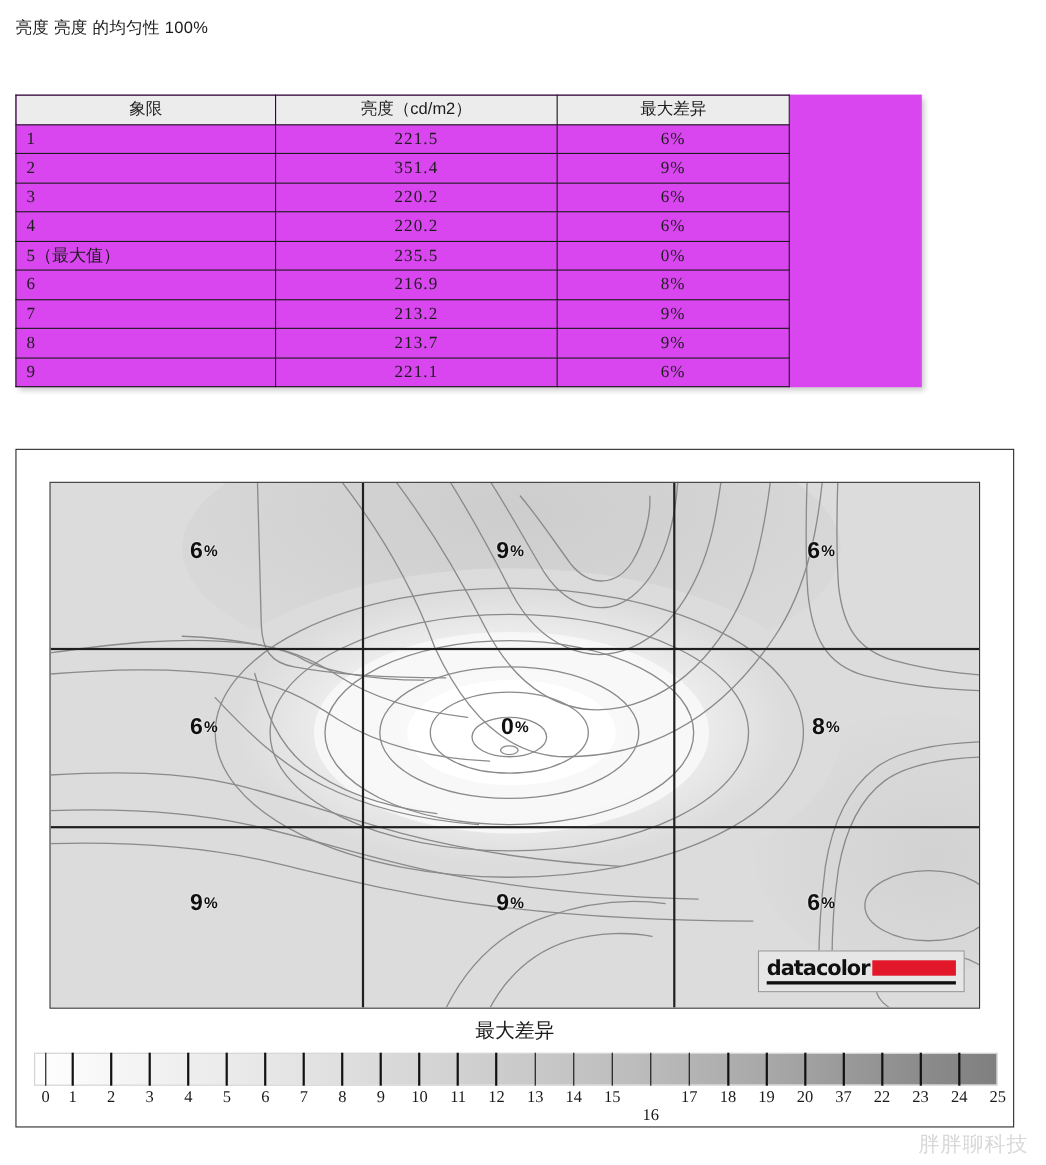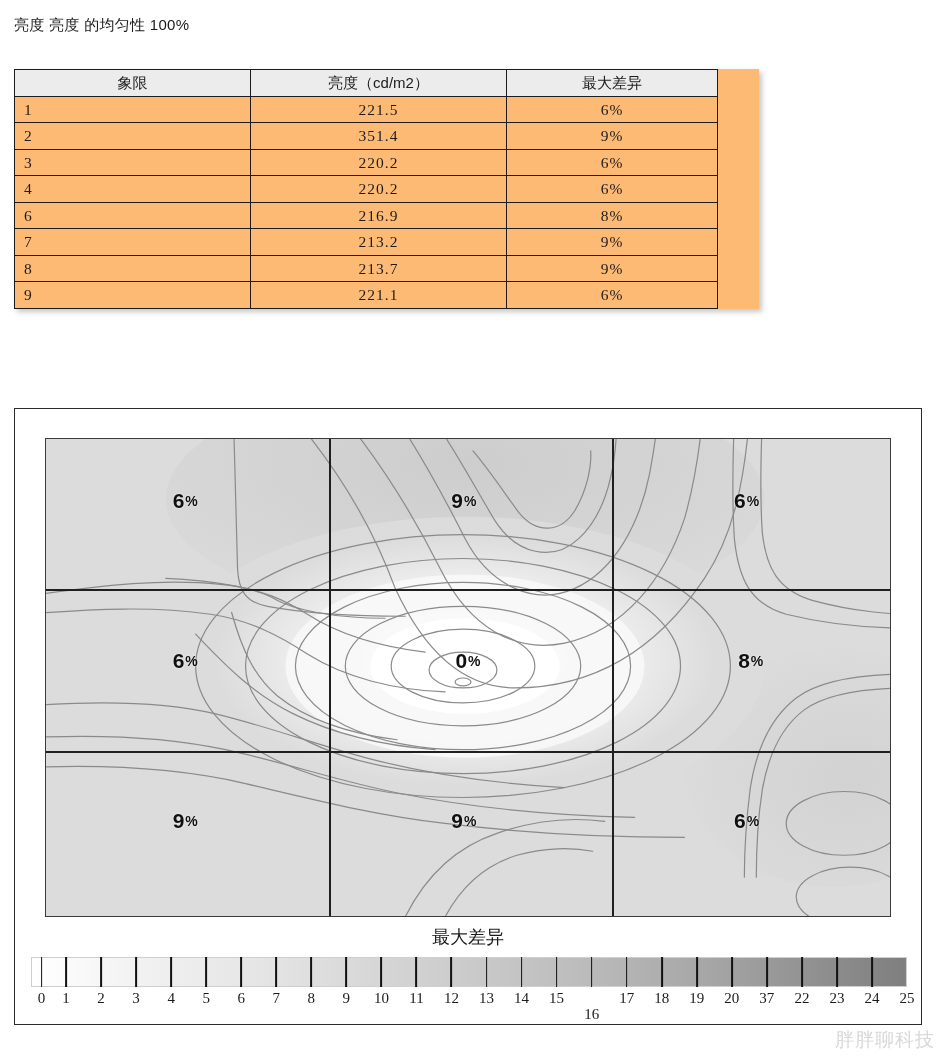--- a/index.html
+++ b/index.html
@@ -23,24 +23,24 @@
     font-size: 15px;
     color: #1a1a1a;
     letter-spacing: 0.3px;
     white-space: nowrap;
   }
 
   
   #quadrant-table-wrap {
     position: absolute;
     left: 14px;
-    top: 69px;
-    width: 745px;
+    top: 86px;
+    width: 824px;
     box-shadow: 3px 3px 5px rgba(0,0,0,0.22);
-    background: #fdba74;
+    background: #d946ef;
   }
   table.qtable {
     border-collapse: collapse;
     width: 703px;
     font-family: "Liberation Serif", "DejaVu Serif", serif;
     table-layout: fixed;
   }
   table.qtable th, table.qtable td {
     border: 1.6px solid #1c1c1c;
     height: 25.5px;
@@ -258,20 +258,25 @@
         </tr>
         <tr>
           <td class="c-quad">3</td>
           <td class="c-lum">220.2</td>
           <td class="c-diff">6%</td>
         </tr>
         <tr>
           <td class="c-quad">4</td>
           <td class="c-lum">220.2</td>
           <td class="c-diff">6%</td>
+        </tr>
+        <tr>
+          <td class="c-quad">5（最大值）</td>
+          <td class="c-lum">235.5</td>
+          <td class="c-diff">0%</td>
         </tr>
         <tr>
           <td class="c-quad">6</td>
           <td class="c-lum">216.9</td>
           <td class="c-diff">8%</td>
         </tr>
         <tr>
           <td class="c-quad">7</td>
           <td class="c-lum">213.2</td>
           <td class="c-diff">9%</td>
@@ -377,20 +382,27 @@
         <div class="pct-label" style="left: 49.5%; top: 13%;"><span>9</span><span class="unit">%</span></div>
         <div class="pct-label" style="left: 83%; top: 13%;"><span>6</span><span class="unit">%</span></div>
         <div class="pct-label" style="left: 16.5%; top: 46.5%;"><span>6</span><span class="unit">%</span></div>
         <div class="pct-label" style="left: 50%; top: 46.5%;"><span>0</span><span class="unit">%</span></div>
         <div class="pct-label" style="left: 83.5%; top: 46.5%;"><span>8</span><span class="unit">%</span></div>
         <div class="pct-label" style="left: 16.5%; top: 80%;"><span>9</span><span class="unit">%</span></div>
         <div class="pct-label" style="left: 49.5%; top: 80%;"><span>9</span><span class="unit">%</span></div>
         <div class="pct-label" style="left: 83%; top: 80%;"><span>6</span><span class="unit">%</span></div>
       </div>
 
+    <div id="datacolor-logo">
+      <div class="dc-row">
+        <span class="dc-word">datacolor</span>
+        <span class="dc-red"></span>
+      </div>
+      <div class="dc-underline"></div>
+    </div>
   </div>
 
   <div id="scale-title">最大差异</div>
 
   <div id="scale-wrap">
     <div id="scale-bar"></div>
     <div id="scale-ticks">
         <div class="tick-mark" style="left: 1.2%;"></div>
         <div class="tick-label" style="left: 1.2%;">0</div>
         <div class="tick-mark" style="left: 4%;"></div>

